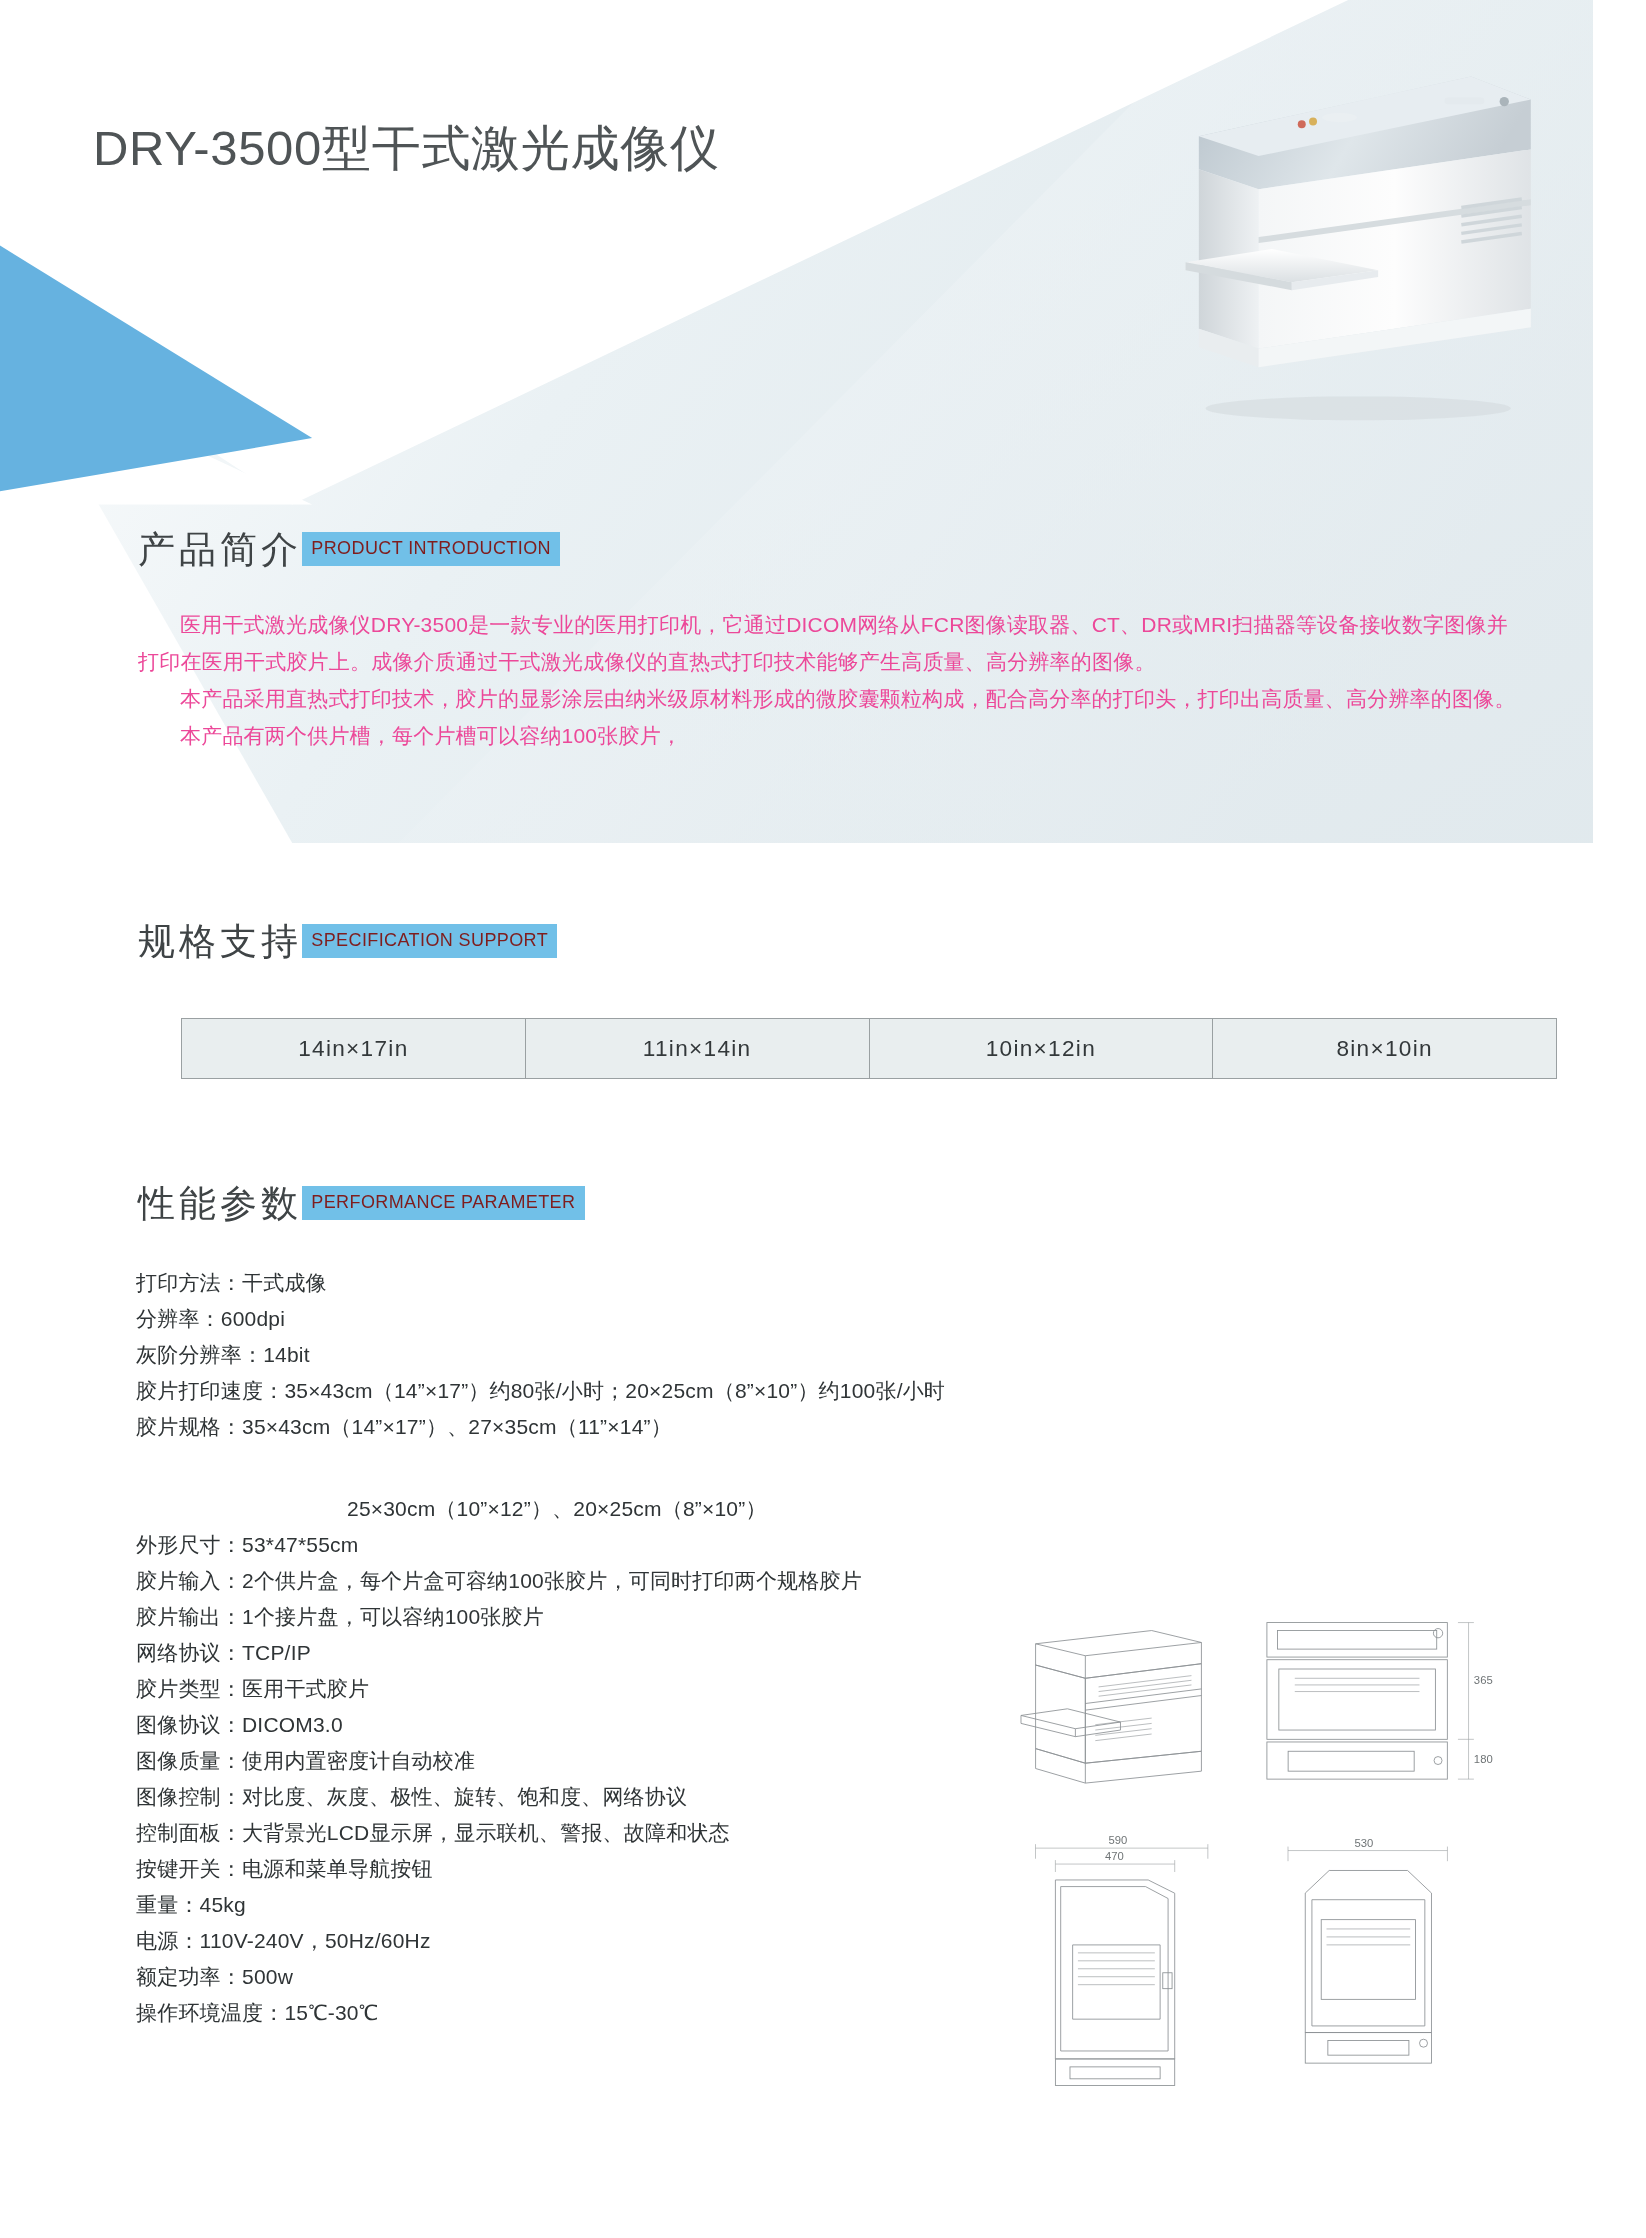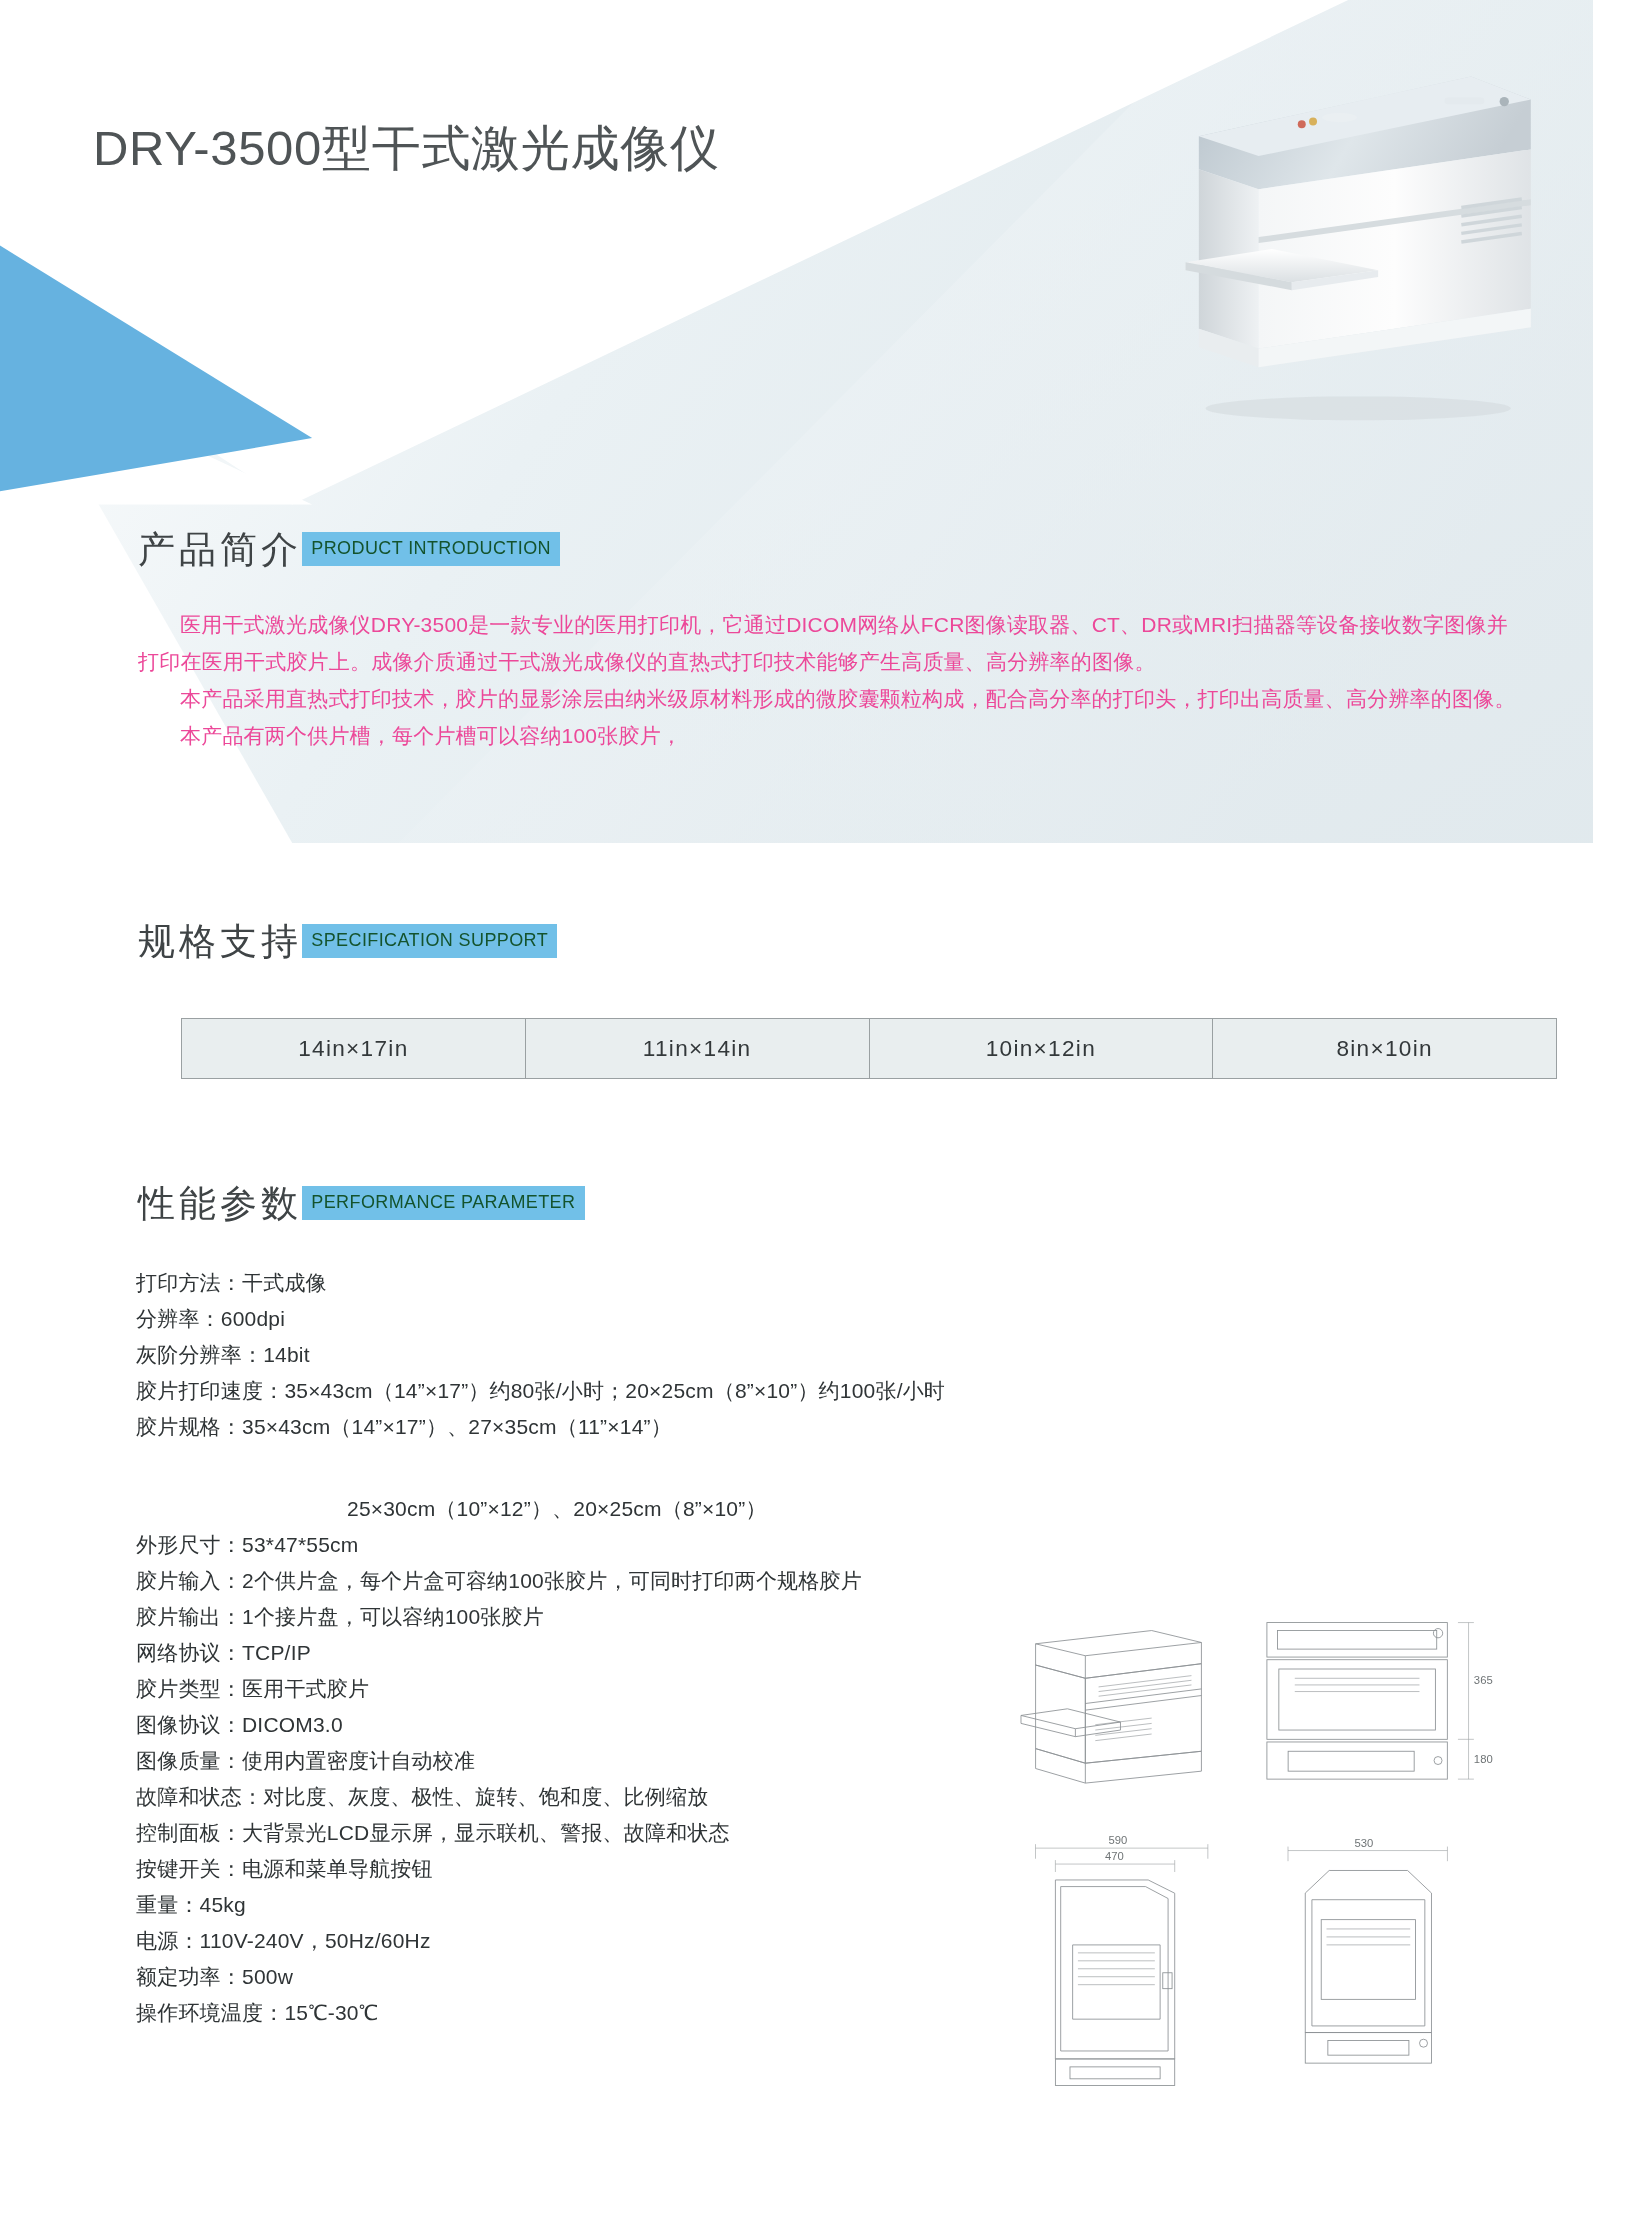--- a/index.html
+++ b/index.html
@@ -58,21 +58,21 @@
   }
   .sec-cn {
     font-size: 37px;
     color: #3f4446;
     letter-spacing: 4px;
     line-height: 1.05;
     white-space: nowrap;
   }
   .sec-en {
     background: #71c0e8;
-    color: #14532d;
+    color: #7f1d1d;
     font-size: 18px;
     letter-spacing: 0.4px;
     padding: 6px 9.3px 6.6px 9.3px;
     white-space: nowrap;
     position: relative;
     top: -4px;
   }
 
   
   .intro {
@@ -264,21 +264,21 @@
     <div class="row">胶片打印速度：35×43cm（14”×17”）约80张/小时；20×25cm（8”×10”）约100张/小时</div>
     <div class="row">胶片规格：35×43cm（14”×17”）、27×35cm（11”×14”）</div>
     <div class="row indent">25×30cm（10”×12”）、20×25cm（8”×10”）</div>
     <div class="row">外形尺寸：53*47*55cm</div>
     <div class="row">胶片输入：2个供片盒，每个片盒可容纳100张胶片，可同时打印两个规格胶片</div>
     <div class="row">胶片输出：1个接片盘，可以容纳100张胶片</div>
     <div class="row">网络协议：TCP/IP</div>
     <div class="row">胶片类型：医用干式胶片</div>
     <div class="row">图像协议：DICOM3.0</div>
     <div class="row">图像质量：使用内置密度计自动校准</div>
-    <div class="row">故障和状态：对比度、灰度、极性、旋转、饱和度、比例缩放</div>
+    <div class="row">图像控制：对比度、灰度、极性、旋转、饱和度、网络协议</div>
     <div class="row">控制面板：大背景光LCD显示屏，显示联机、警报、故障和状态</div>
     <div class="row">按键开关：电源和菜单导航按钮</div>
     <div class="row">重量：45kg</div>
     <div class="row">电源：110V-240V，50Hz/60Hz</div>
     <div class="row">额定功率：500w</div>
     <div class="row">操作环境温度：15℃-30℃</div>
   </div>
 
   <div class="drawings">
 

